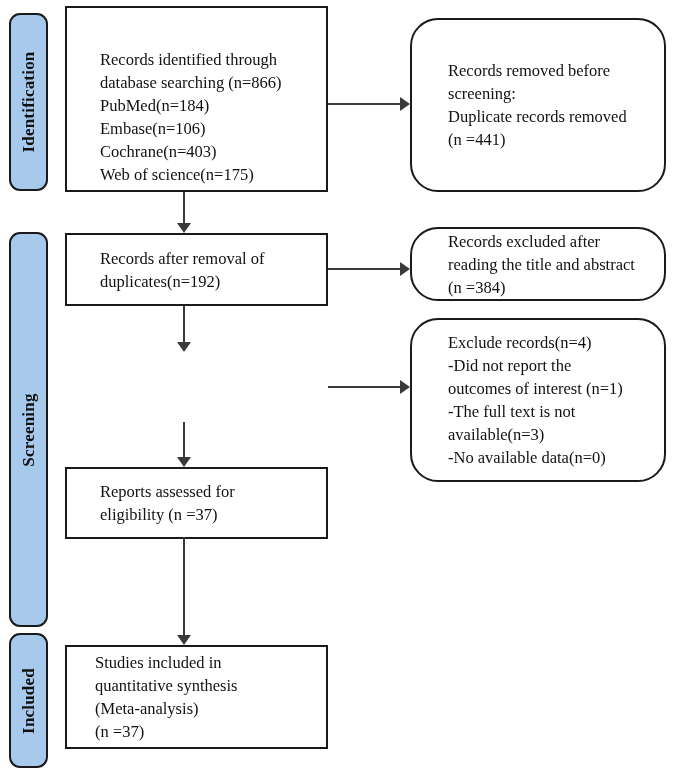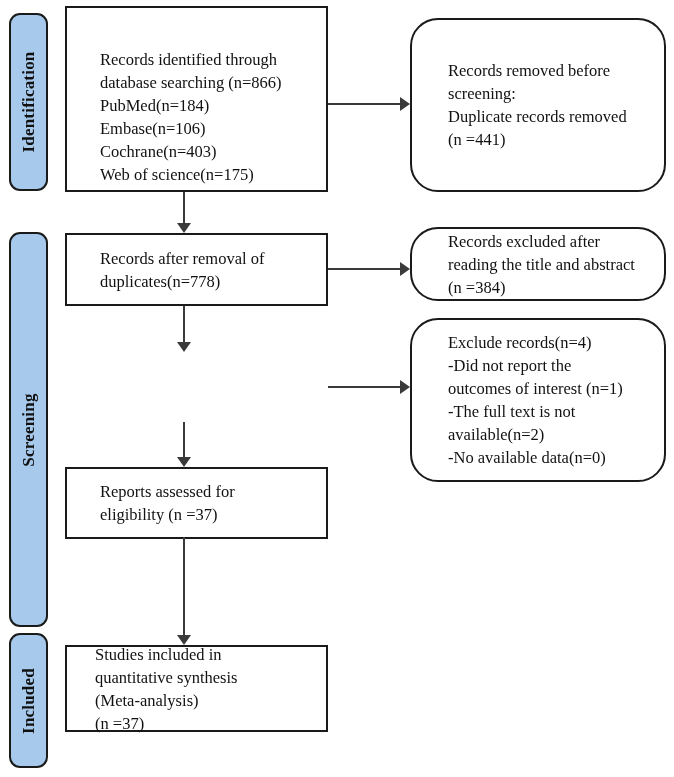--- a/index.html
+++ b/index.html
@@ -53,21 +53,21 @@
     font-size:16.5px;
     line-height:23px;
   }
   .main-col{left:65px;width:263px;}
   .main-col .box-text{padding:4px 8px 4px 33px;}
   #box-identified{top:6px;height:186px;}
   #box-identified .box-text{padding-top:12px;}
   #box-duplicates-removed{top:233px;height:73px;}
   #box-fulltext{top:352px;height:70px;}
   #box-reports-assessed{top:467px;height:72px;}
-  #box-included-studies{top:645px;height:87px;}
+  #box-included-studies{top:645px;height:104px;}
   #box-included-studies .box-text{padding-left:28px;}
   .side-col{left:410px;width:256px;border-radius:28px;}
   .side-col .box-text{padding:4px 6px 4px 36px;}
   #box-removed-before-screening{top:18px;height:174px;}
   #box-excluded-title-abstract{top:227px;height:74px;}
   #box-excluded-fulltext{top:318px;height:164px;}
   
   .arrow-v{position:absolute;width:14px;}
   .arrow-v::before{
     content:"";position:absolute;left:6.2px;top:0;bottom:8px;width:1.7px;
@@ -114,21 +114,21 @@
   <div class="flow-box main-col top-align" id="box-identified">
     <div class="box-text">Records identified through
 database searching (n=866)
 PubMed(n=184)
 Embase(n=106)
 Cochrane(n=403)
 Web of science(n=175)</div>
   </div>
   <div class="flow-box main-col" id="box-duplicates-removed">
     <div class="box-text">Records after removal of
-duplicates(n=778)</div>
+duplicates(n=192)</div>
   </div>
   <div class="flow-box main-col" id="box-reports-assessed">
     <div class="box-text">Reports assessed for
 eligibility (n =37)</div>
   </div>
   <div class="flow-box main-col" id="box-included-studies">
     <div class="box-text">Studies included in
 quantitative synthesis
 (Meta-analysis)
 (n =37)</div>
@@ -143,21 +143,21 @@
   <div class="flow-box side-col" id="box-excluded-title-abstract">
     <div class="box-text">Records excluded after
 reading the title and abstract
 (n =384)</div>
   </div>
   <div class="flow-box side-col" id="box-excluded-fulltext">
     <div class="box-text">Exclude records(n=4)
 -Did not report the
 outcomes of interest (n=1)
 -The full text is not
-available(n=2)
+available(n=3)
 -No available data(n=0)</div>
   </div>
 
   <div class="arrow-v" id="arrow-v1"></div>
   <div class="arrow-v" id="arrow-v2"></div>
   <div class="arrow-v" id="arrow-v3"></div>
   <div class="arrow-v" id="arrow-v4"></div>
   <div class="arrow-h" id="arrow-h1"></div>
   <div class="arrow-h" id="arrow-h2"></div>
   <div class="arrow-h" id="arrow-h3"></div>

